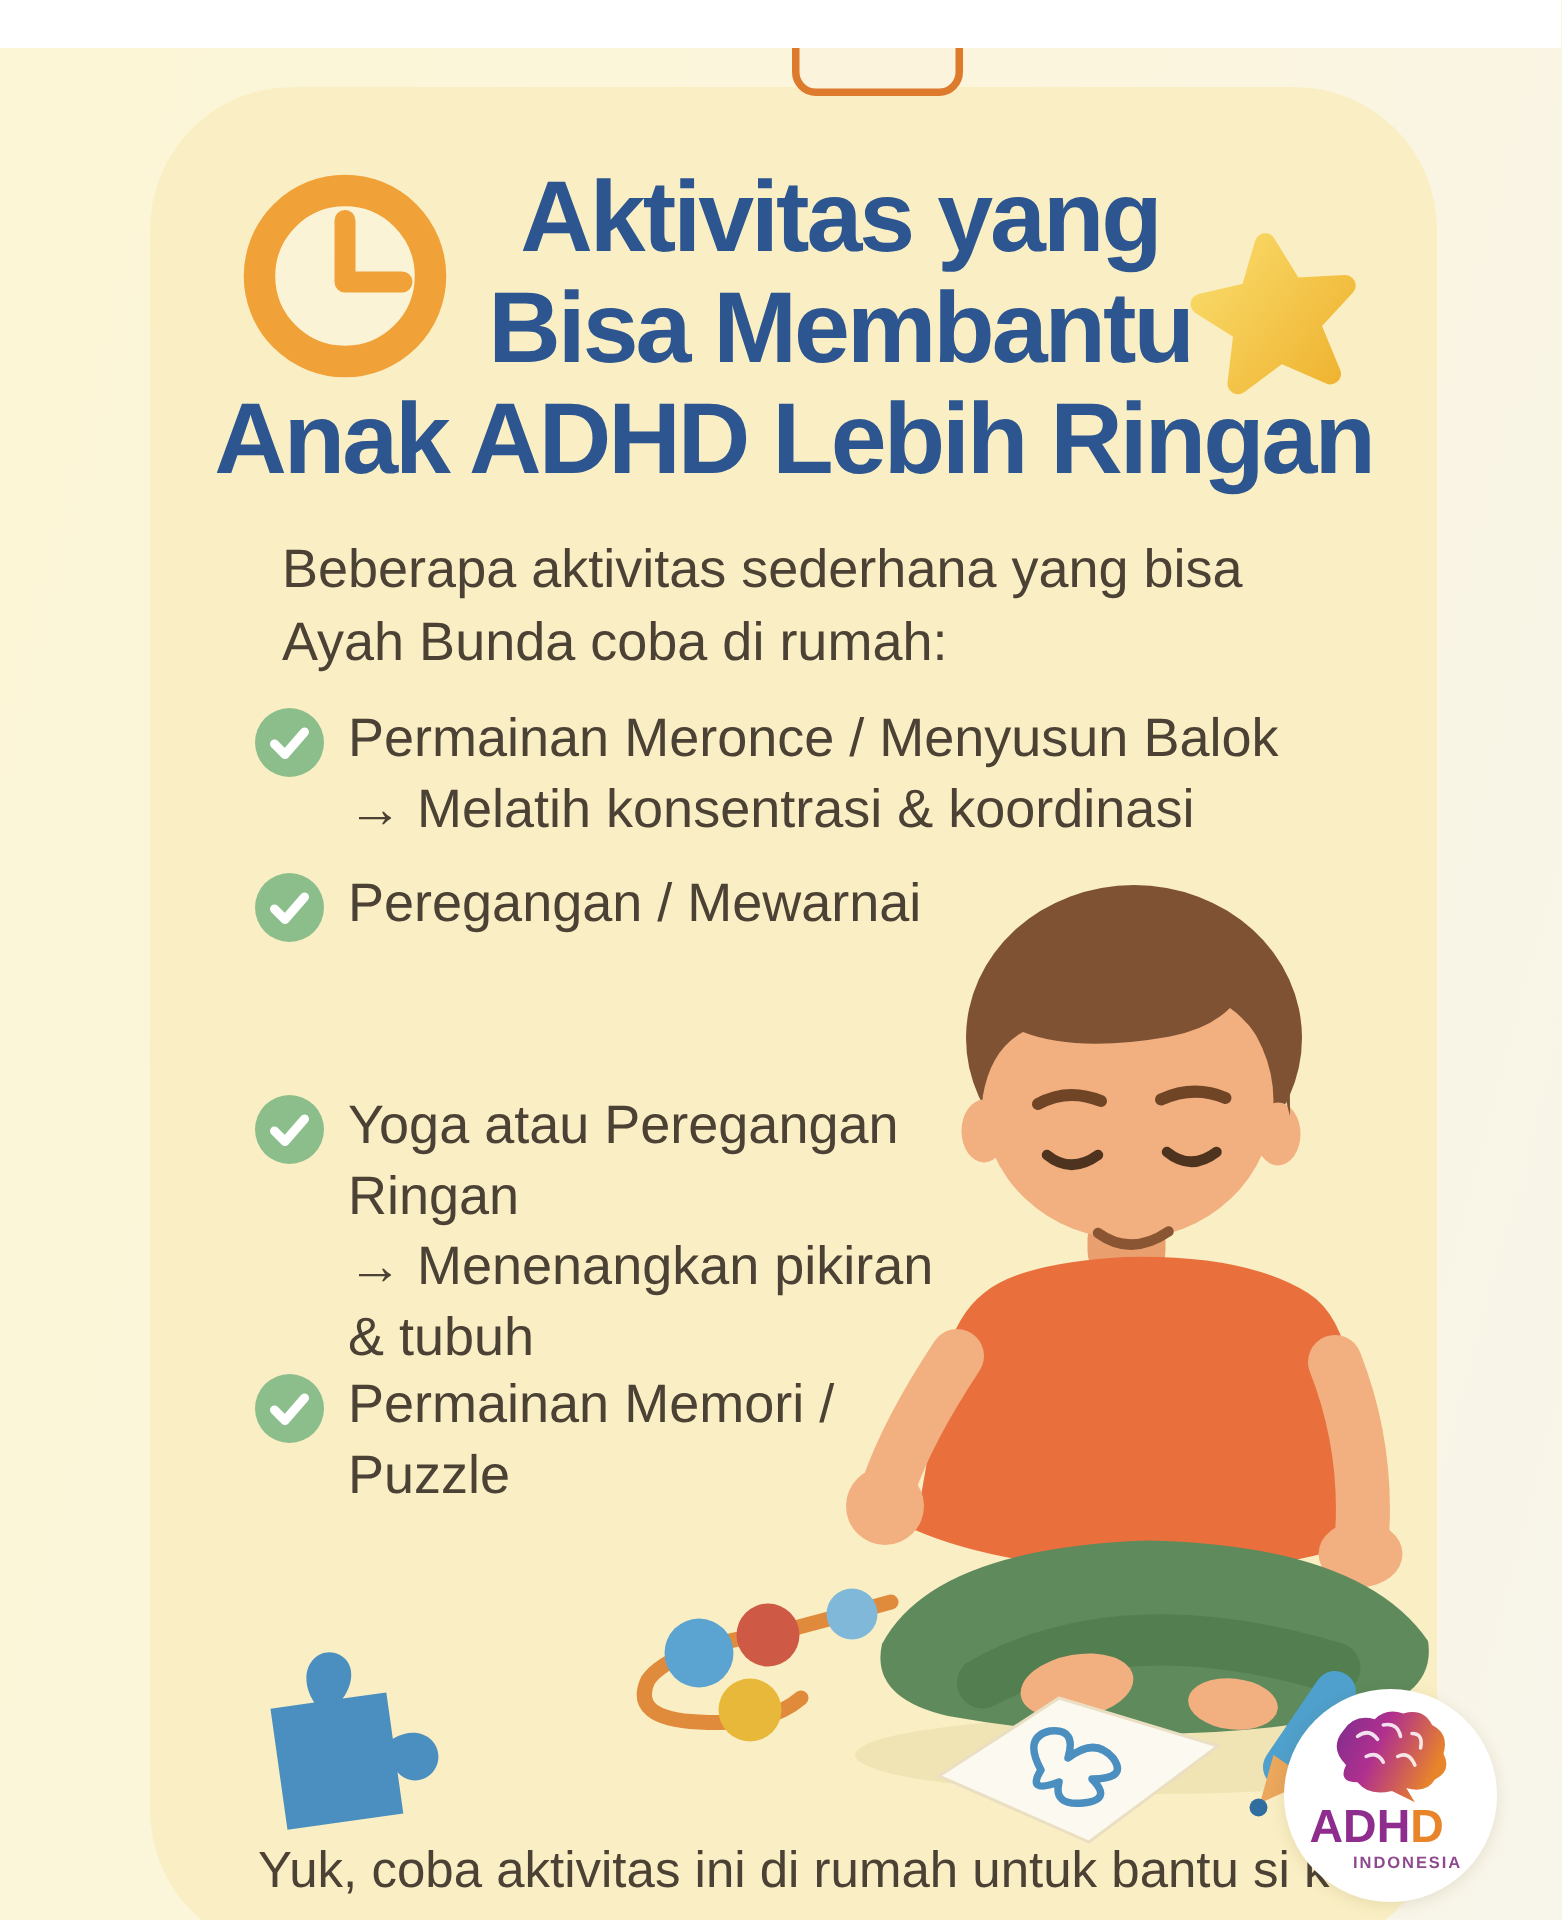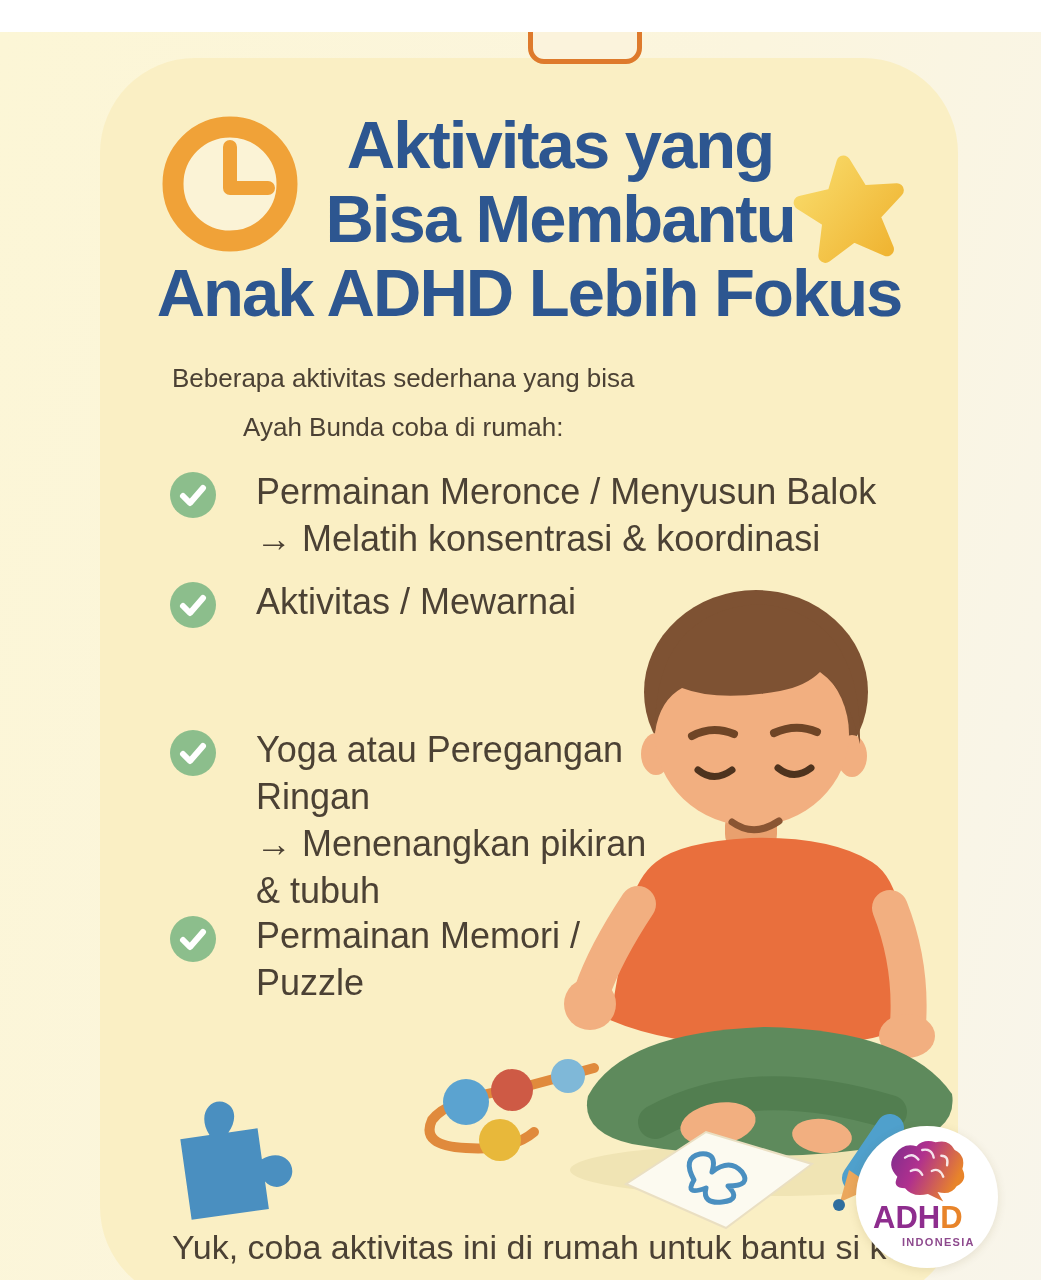--- a/index.html
+++ b/index.html
@@ -14,22 +14,22 @@
     background:#FAEFC4;border-radius:95px;z-index:1;
   }
   .top-tab{
     position:absolute;left:528px;top:-18px;width:104px;height:40px;
     background:#FBF3DC;border:5px solid #DE7A2C;border-radius:16px;z-index:2;
   }
   .abs{position:absolute;z-index:2;}
   .title-line{font-size:67px;font-weight:bold;color:#2D5690;letter-spacing:-2px;line-height:74px;text-align:center;}
   .title-top{left:250px;top:76px;width:620px;}
   .title-bottom{left:100px;top:224px;width:858px;}
-  .intro{left:172px;top:322px;font-size:26px;line-height:49px;color:#4B4134;font-weight:500;white-space:nowrap;text-align:center;}
-  .check-item{left:170px;display:flex;gap:40px;align-items:flex-start;}
+  .intro{left:188px;top:322px;font-size:36px;line-height:49px;color:#4B4134;font-weight:500;white-space:nowrap;}
+  .check-item{left:170px;display:flex;gap:16px;align-items:flex-start;}
   .check-icon{width:46px;height:46px;flex:none;margin-top:4px;}
   .check-text{font-size:36px;line-height:47px;color:#4B4134;font-weight:500;}
   .w-wide{width:700px;}
   .w-narrow{width:430px;}
   .footer{left:172px;top:1190px;font-size:34px;line-height:50px;color:#4B4134;font-weight:500;white-space:nowrap;z-index:3;}
   .logo{
     left:856px;top:1094px;width:142px;height:142px;background:#FFFFFF;border-radius:50%;
     z-index:4;box-shadow:0 2px 10px rgba(90,70,20,.12);overflow:hidden;
   }
   .logo-brain{position:absolute;left:28px;top:12px;}
@@ -55,21 +55,21 @@
 
   <svg class="abs clock" width="156" height="156" viewBox="0 0 156 156">
     <circle cx="78" cy="78" r="57" fill="#FBF3D6" stroke="#F0A238" stroke-width="21"></circle>
     <path d="M 78,41 L 78,82 L 116,82" stroke="#F0A238" stroke-width="14" fill="none" stroke-linecap="round" stroke-linejoin="round"></path>
   </svg>
 
   <div class="abs title-line title-top">
     <div>Aktivitas yang</div>
     <div>Bisa Membantu</div>
   </div>
-  <div class="abs title-line title-bottom">Anak ADHD Lebih Fokus</div>
+  <div class="abs title-line title-bottom">Anak ADHD Lebih Ringan</div>
 
   <svg class="abs star" width="120" height="118" viewBox="0 0 120 118">
     <defs>
       <linearGradient id="gold" x1="0" y1="0" x2="1" y2="1">
         <stop offset="0" stop-color="#F9DC6B"></stop>
           <stop offset="1" stop-color="#EFB22F"></stop>
       </linearGradient>
     </defs>
     <path d="M 60,12 L 74,44 L 109,47 L 82,69 L 91,104 L 60,85 L 29,102 L 38,68 L 12,46 L 46,43 Z" fill="url(#gold)" stroke="url(#gold)" stroke-width="14" stroke-linejoin="round"></path>
   </svg>
@@ -89,21 +89,21 @@
       <div>→ Melatih konsentrasi &amp; koordinasi</div>
     </div>
   </div>
 
   <div class="abs check-item" style="top:546px;">
     <svg class="check-icon" viewBox="0 0 46 46">
       <circle cx="23" cy="23" r="23" fill="#8CBE8C"></circle>
       <polyline points="13,24 20,31 33,16" fill="none" stroke="#FFFFFF" stroke-width="6" stroke-linecap="round" stroke-linejoin="round"></polyline>
     </svg>
     <div class="check-text w-narrow">
-      <div>Aktivitas / Mewarnai</div>
+      <div>Peregangan / Mewarnai</div>
     </div>
   </div>
 
   <div class="abs check-item" style="top:694px;">
     <svg class="check-icon" viewBox="0 0 46 46">
       <circle cx="23" cy="23" r="23" fill="#8CBE8C"></circle>
       <polyline points="13,24 20,31 33,16" fill="none" stroke="#FFFFFF" stroke-width="6" stroke-linecap="round" stroke-linejoin="round"></polyline>
     </svg>
     <div class="check-text w-narrow">
       <div>Yoga atau Peregangan Ringan</div>

